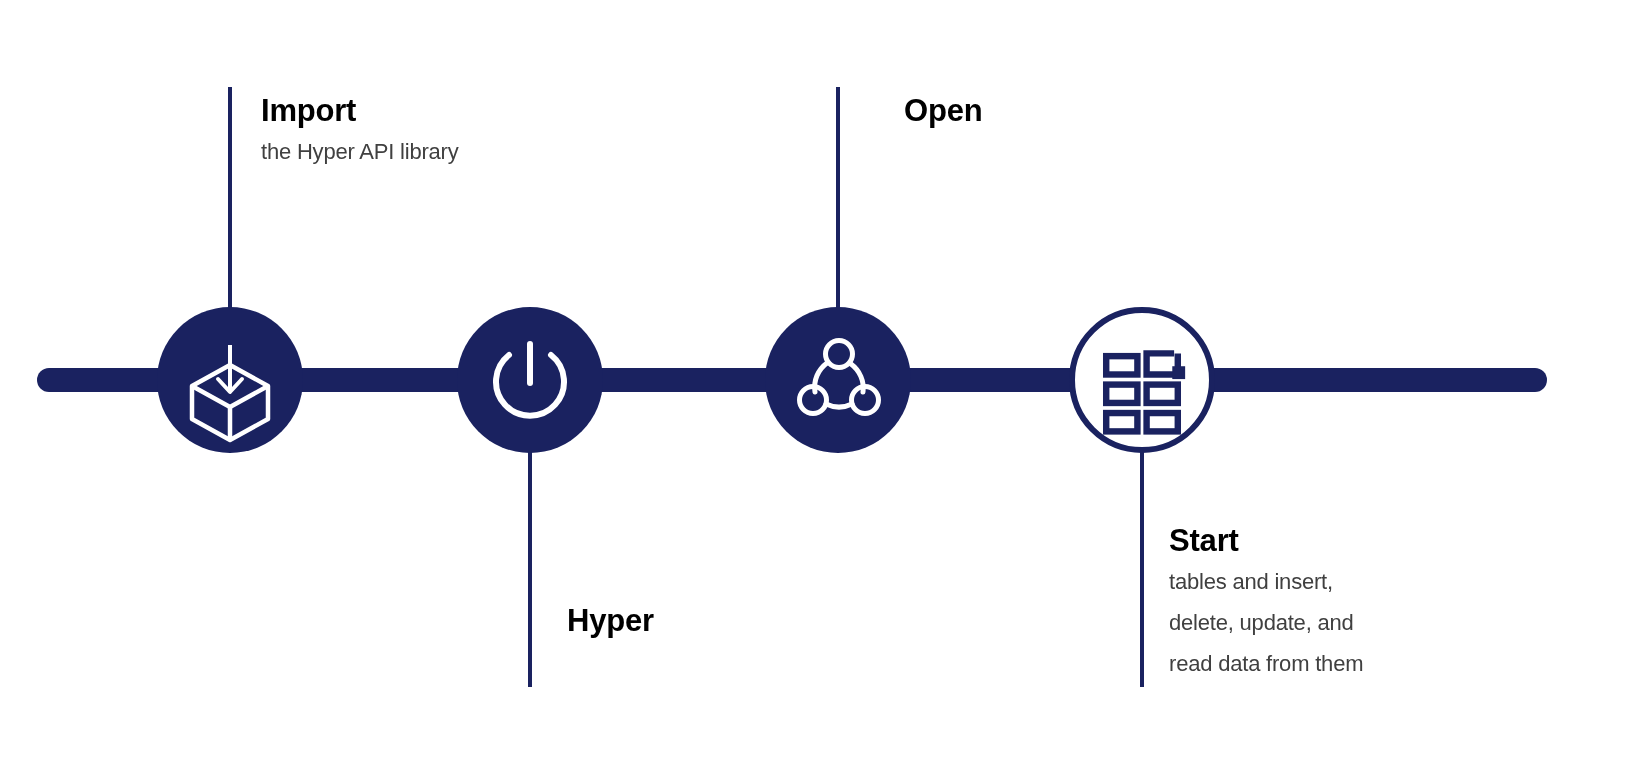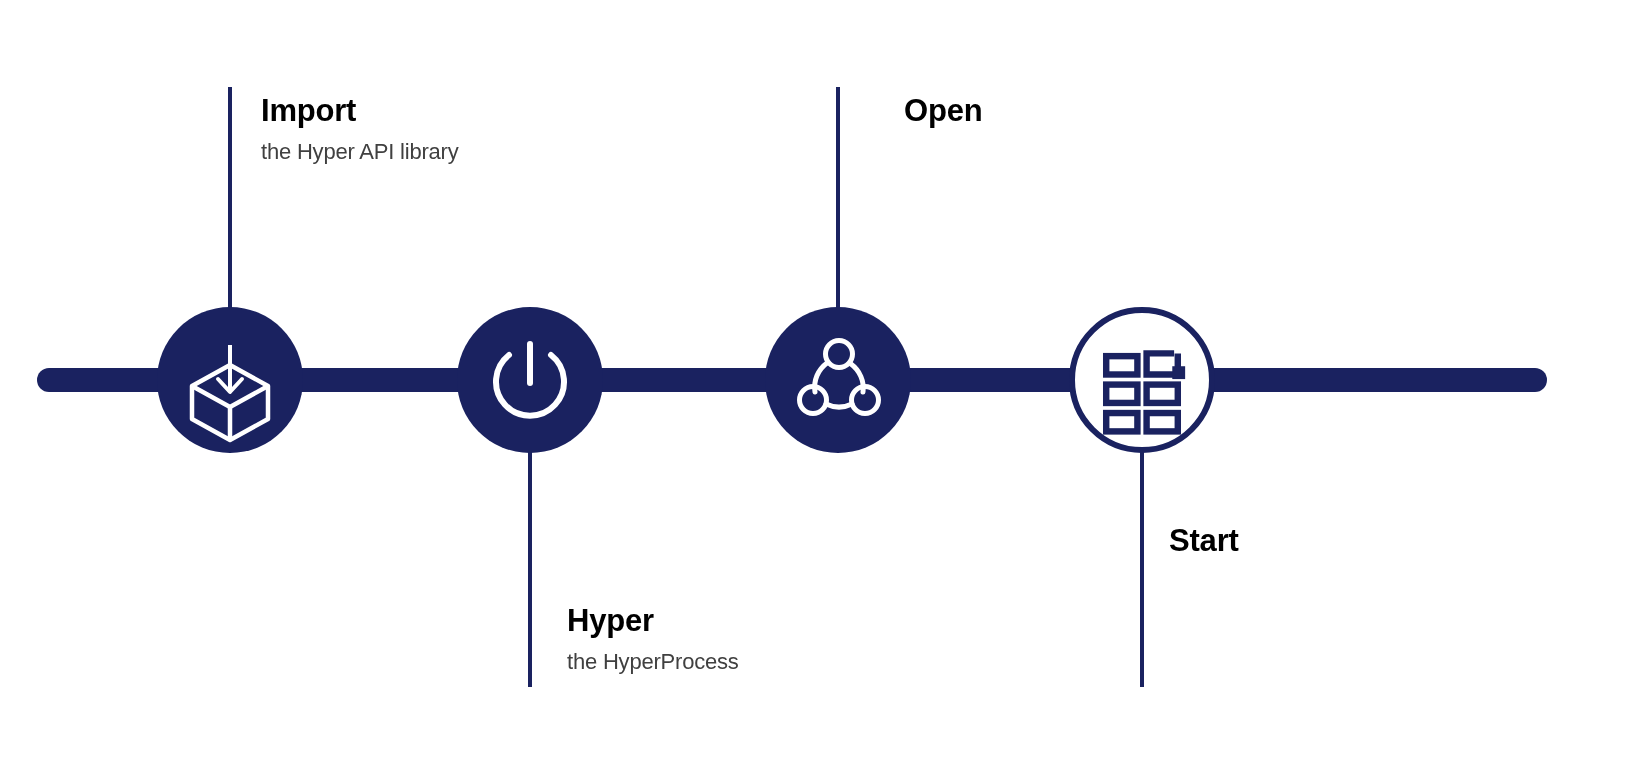--- a/index.html
+++ b/index.html
@@ -109,21 +109,20 @@
     <svg width="146" height="146" viewBox="0 0 146 146">
 
       <path d="M 52 48 A 34 34 0 1 0 94 48" fill="none" stroke="#ffffff" stroke-width="6" stroke-linecap="round"></path>
 
       <line x1="73" y1="37" x2="73" y2="76" stroke="#ffffff" stroke-width="6" stroke-linecap="round"></line>
     </svg>
   </div>
 
   <div class="label" style="left:567px; top:600px; width:420px;">
     <div class="title">Hyper</div>
-    <div class="desc">the HyperProcess</div>
   </div>
 
   <div class="stem" style="left:836px; top:87px; height:230px;"></div>
 
   <div class="node filled" style="left:765px; top:307px;">
     <svg width="146" height="146" viewBox="0 0 146 146">
 
       <path d="M 50 85 A 30 30 0 0 1 62 56" fill="none" stroke="#ffffff" stroke-width="5" stroke-linecap="round"></path>
       <path d="M 86 57 A 30 30 0 0 1 98 85" fill="none" stroke="#ffffff" stroke-width="5" stroke-linecap="round"></path>
       <path d="M 87 97 A 30 30 0 0 1 61 97" fill="none" stroke="#ffffff" stroke-width="5" stroke-linecap="round"></path>
@@ -149,15 +148,18 @@
 
       <polyline points="112,44 112,67 78,67 78,44 108,44" fill="none" stroke="#1a2260" stroke-width="7"></polyline>
       <rect x="106" y="58" width="14" height="14" fill="#1a2260"></rect>
       <rect x="78" y="78" width="34" height="20" fill="none" stroke="#1a2260" stroke-width="7"></rect>
       <rect x="78" y="109" width="34" height="20" fill="none" stroke="#1a2260" stroke-width="7"></rect>
     </svg>
   </div>
 
   <div class="label" style="left:1169px; top:520px; width:420px;">
     <div class="title">Start</div>
+    <div class="desc">tables and insert,
+delete, update, and
+read data from them</div>
   </div>
 
 </div>
 
 </body></html>

